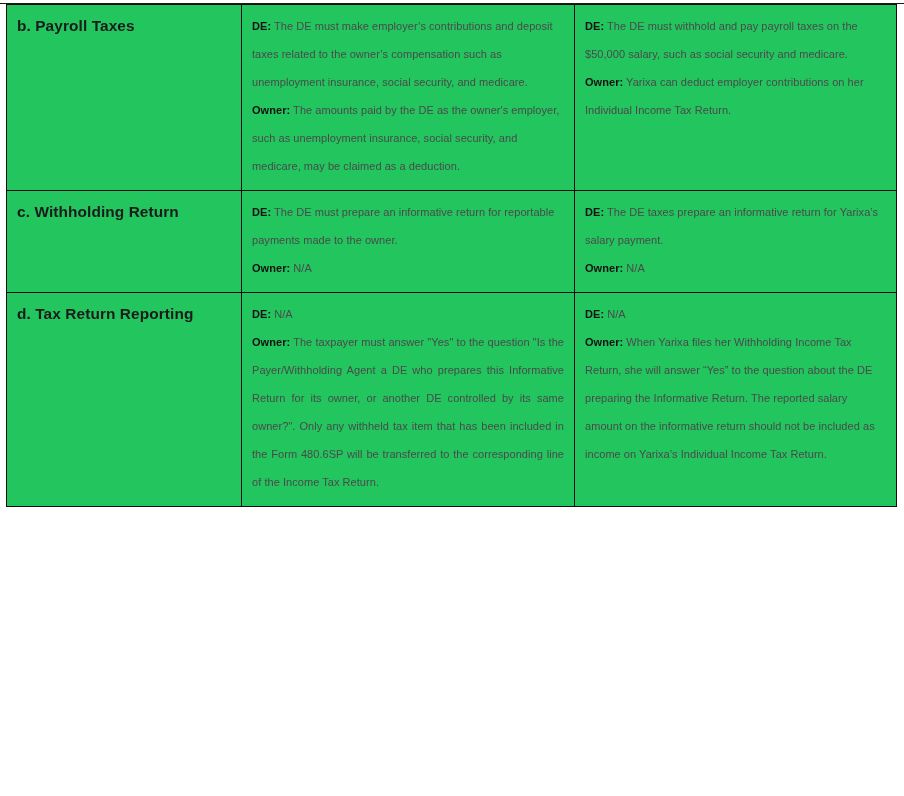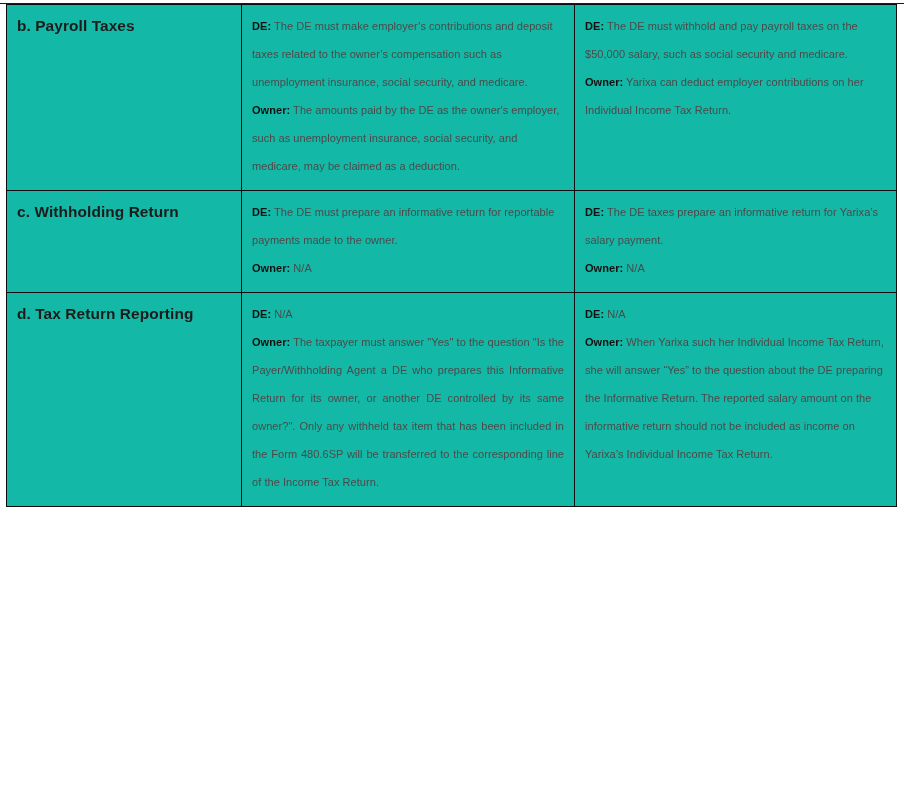--- a/index.html
+++ b/index.html
@@ -39,21 +39,21 @@
     top: 4px;
     width: 890px;
     border-collapse: collapse;
     table-layout: fixed;
   }
 
   table.de-table td {
     border: 1.4px solid #0d0d0d;
     vertical-align: top;
     padding: 7px 10px 10px 10px;
-    background: #14b8a6;
+    background: #22c55e;
   }
 
   col.c-label  { width: 235px; }
   col.c-mid    { width: 333px; }
   col.c-right  { width: 322px; }
 
   
   .row-label {
     font-size: 15.4px;
     font-weight: 700;
@@ -132,19 +132,19 @@
       <tr>
         <td class="label-cell">
           <div class="row-label">d. Tax Return Reporting</div>
         </td>
         <td class="body-cell">
           <p class="para"><span class="lead">DE:</span><span> N/A</span></p>
           <p class="para justify"><span class="lead">Owner:</span><span> The taxpayer must answer "Yes" to the question "Is the Payer/Withholding Agent a DE who prepares this Informative Return for its owner, or another DE controlled by its same owner?". Only any withheld tax item that has been included in the Form 480.6SP will be transferred to the corresponding line of the Income Tax Return.</span></p>
         </td>
         <td class="body-cell">
           <p class="para"><span class="lead">DE:</span><span> N/A</span></p>
-          <p class="para"><span class="lead">Owner:</span><span> When Yarixa such her Individual Income Tax Return, she will answer “Yes” to the question about the DE preparing the Informative Return. The reported salary amount on the informative return should not be included as income on Yarixa’s Individual Income Tax Return.</span></p>
+          <p class="para"><span class="lead">Owner:</span><span> When Yarixa files her Withholding Income Tax Return, she will answer “Yes” to the question about the DE preparing the Informative Return. The reported salary amount on the informative return should not be included as income on Yarixa’s Individual Income Tax Return.</span></p>
         </td>
       </tr>
 
     </tbody>
   </table>
 </div>
 
 </body></html>

